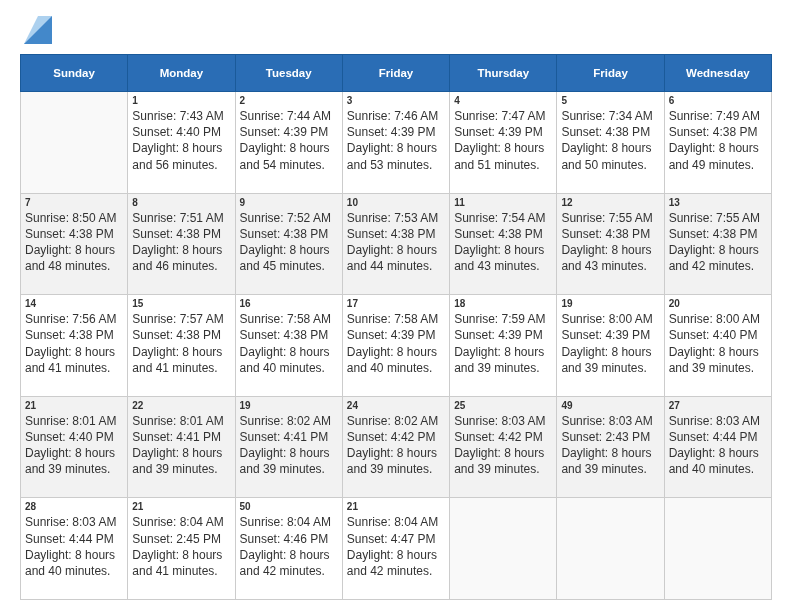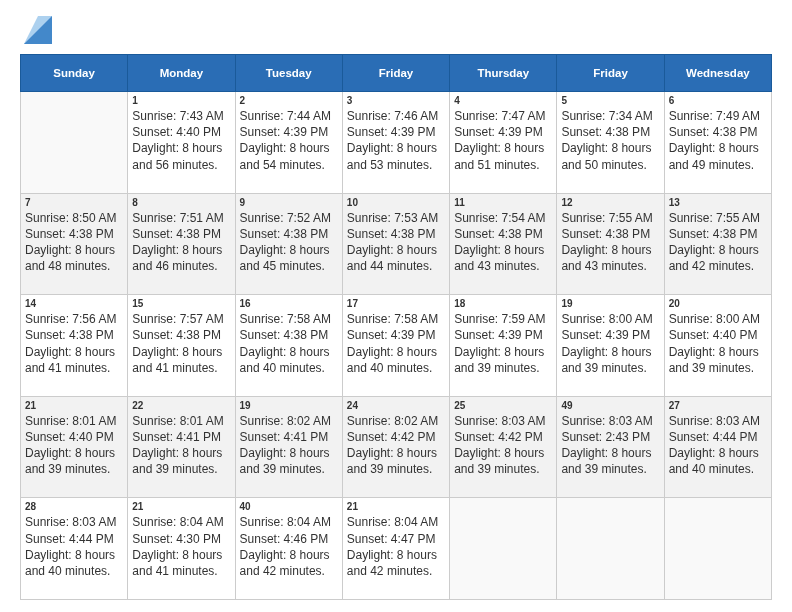--- a/index.html
+++ b/index.html
@@ -396,27 +396,27 @@
               <div>Sunrise: 8:03 AM</div>
               <div>Sunset: 4:44 PM</div>
               <div>Daylight: 8 hours</div>
               <div>and 40 minutes.</div>
             </div>
           </td>
           <td>
             <span class="day-num">21</span>
             <div class="cell-text">
               <div>Sunrise: 8:04 AM</div>
-              <div>Sunset: 4:30 PM</div>
+              <div>Sunset: 2:45 PM</div>
               <div>Daylight: 8 hours</div>
               <div>and 41 minutes.</div>
             </div>
           </td>
           <td>
-            <span class="day-num">40</span>
+            <span class="day-num">50</span>
             <div class="cell-text">
               <div>Sunrise: 8:04 AM</div>
               <div>Sunset: 4:46 PM</div>
               <div>Daylight: 8 hours</div>
               <div>and 42 minutes.</div>
             </div>
           </td>
           <td>
             <span class="day-num">21</span>
             <div class="cell-text">

